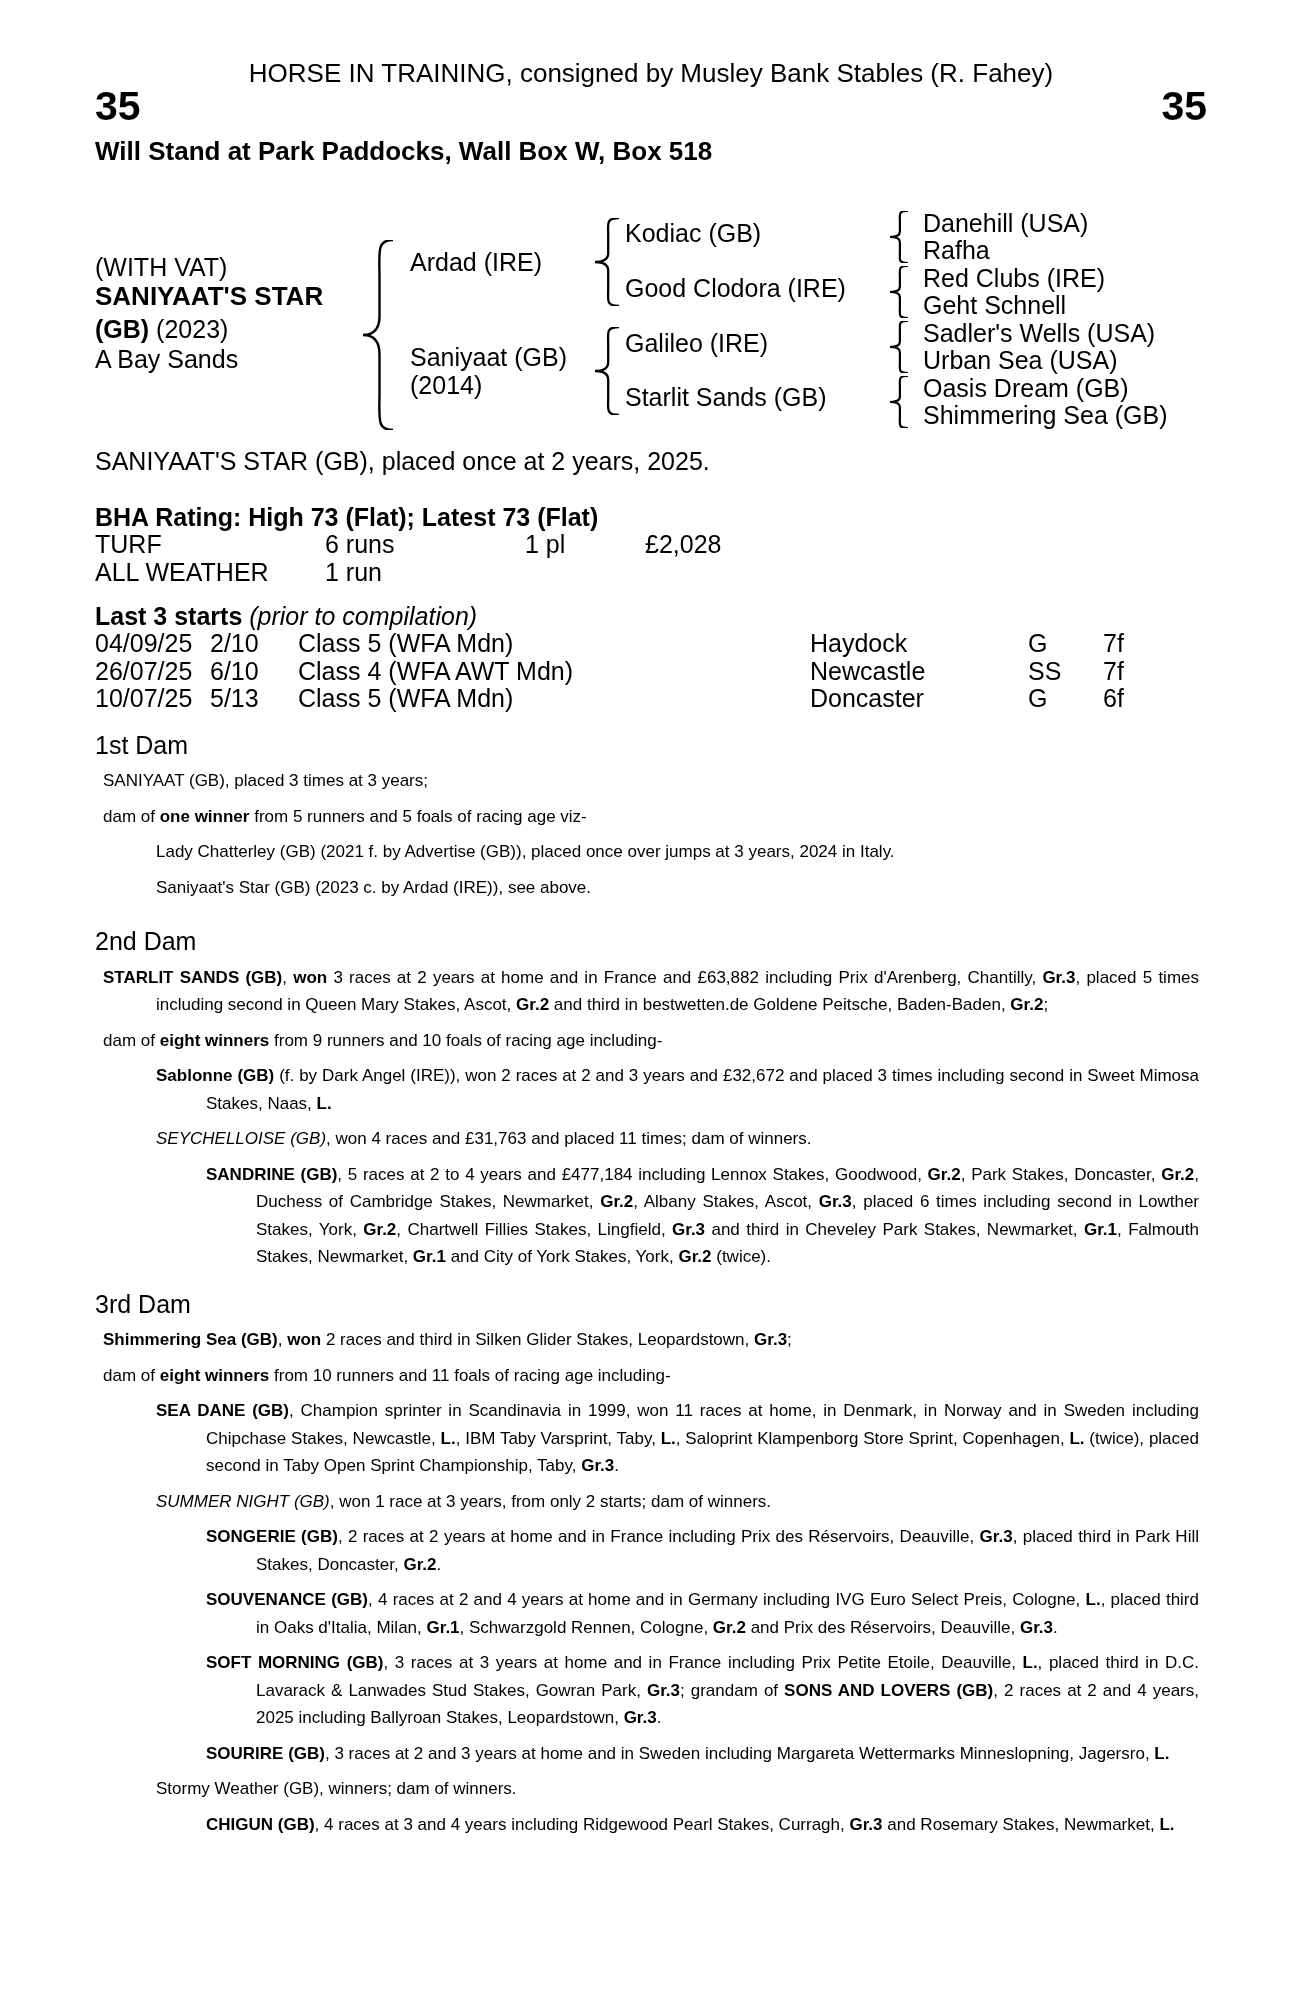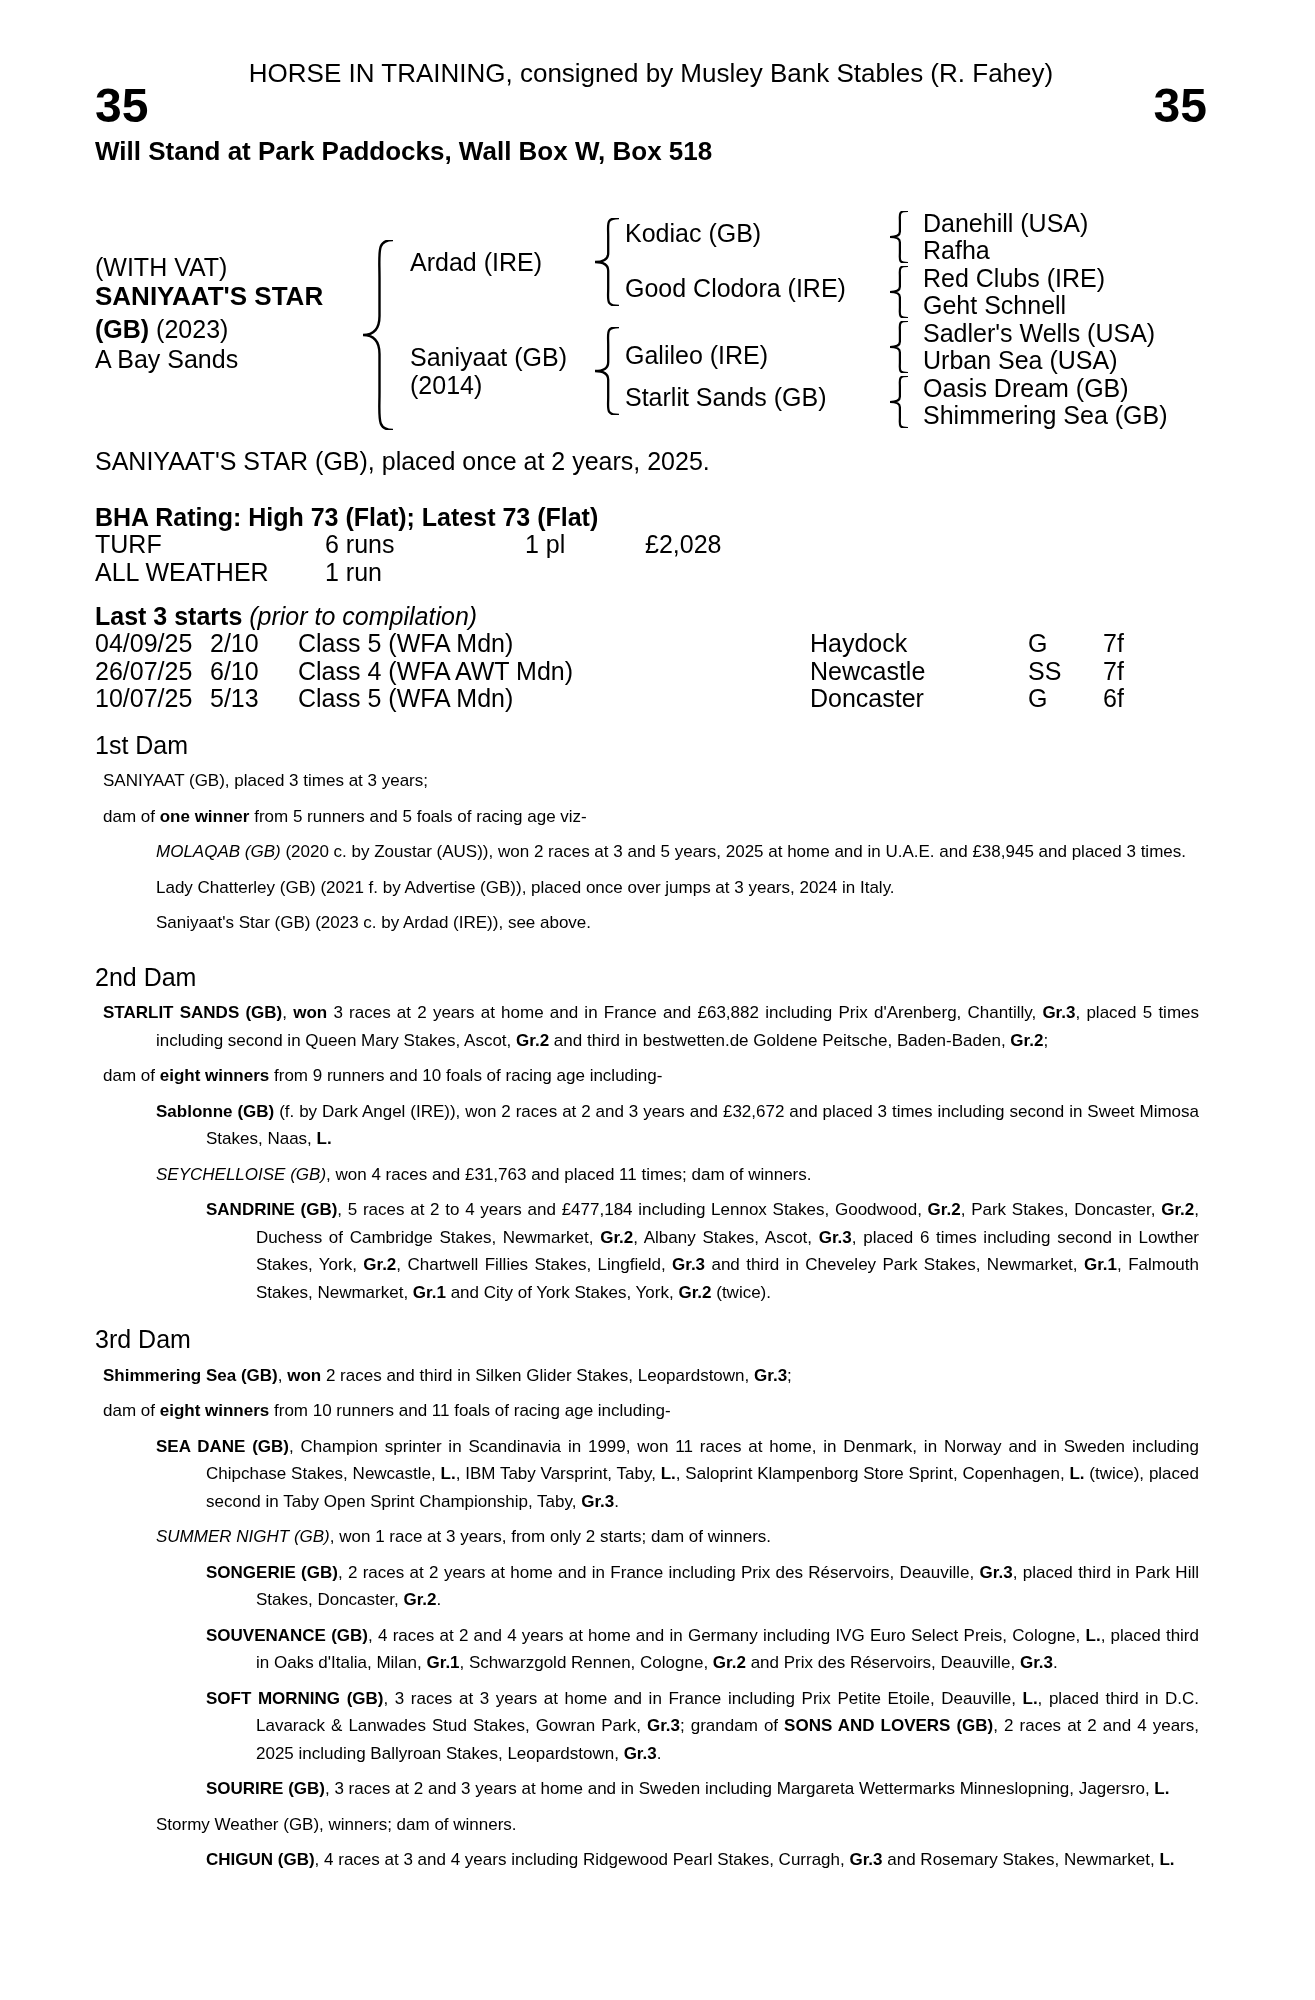--- a/index.html
+++ b/index.html
@@ -10,21 +10,21 @@
     -webkit-font-smoothing:antialiased;
   }
   .page{
     box-sizing:border-box;
     width:1315px;height:2000px;
     padding:58px 108px 0 95px;
   }
   
   .consignor{font-size:26px;text-align:center;line-height:30px;}
   .lot-row{display:flex;justify-content:space-between;margin-top:-6px;}
-  .lot-num{font-weight:bold;font-size:48px;line-height:48px;}
+  .lot-num{font-weight:bold;font-size:41px;line-height:48px;}
   .stand-line{font-weight:bold;font-size:26px;margin-top:6px;line-height:30px;}
   
   .pedigree{position:relative;height:245px;margin-top:28px;font-size:25px;}
   .pedigree .abs{position:absolute;white-space:nowrap;line-height:27px;}
   .ped-name{font-weight:bold;font-size:26px;}
   .brace{position:absolute;}
   .brace svg{display:block;width:100%;height:100%;}
   
   .race-summary{font-size:25px;margin-top:9px;line-height:27px;}
   .bha-heading{font-weight:bold;font-size:25px;margin-top:29px;line-height:27px;}
@@ -91,21 +91,21 @@
         </svg>
     </div>
     <div class="brace" style="left:500px;top:133px;width:24px;height:88px;">
       <svg viewBox="0 0 20 100" preserveAspectRatio="none">
           <path d="M20,0 C9,0 11,6 11,20 L11,40 C11,47 7,50 0,50 C7,50 11,53 11,60 L11,80 C11,94 9,100 20,100" fill="none" stroke="#000" stroke-width="2.3" vector-effect="non-scaling-stroke"></path>
         </svg>
     </div>
 
     <div class="abs" style="left:530px;top:26px;">Kodiac (GB)</div>
     <div class="abs" style="left:530px;top:81px;">Good Clodora (IRE)</div>
-    <div class="abs" style="left:530px;top:148px;">Galileo (IRE)</div>
+    <div class="abs" style="left:530px;top:136px;">Galileo (IRE)</div>
     <div class="abs" style="left:530px;top:190px;">Starlit Sands (GB)</div>
 
     <div class="brace" style="left:795px;top:17px;width:18px;height:52px;">
       <svg viewBox="0 0 20 100" preserveAspectRatio="none">
           <path d="M20,0 C9,0 11,6 11,20 L11,40 C11,47 7,50 0,50 C7,50 11,53 11,60 L11,80 C11,94 9,100 20,100" fill="none" stroke="#000" stroke-width="2.2" vector-effect="non-scaling-stroke"></path>
         </svg>
     </div>
     <div class="brace" style="left:795px;top:72px;width:18px;height:52px;">
       <svg viewBox="0 0 20 100" preserveAspectRatio="none">
           <path d="M20,0 C9,0 11,6 11,20 L11,40 C11,47 7,50 0,50 C7,50 11,53 11,60 L11,80 C11,94 9,100 20,100" fill="none" stroke="#000" stroke-width="2.2" vector-effect="non-scaling-stroke"></path>
@@ -155,21 +155,20 @@
     <span class="d">26/07/25</span><span class="p">6/10</span><span class="r">Class 4 (WFA AWT Mdn)</span><span class="v">Newcastle</span><span class="g">SS</span><span class="f">7f</span>
   </div>
   <div class="race-row">
     <span class="d">10/07/25</span><span class="p">5/13</span><span class="r">Class 5 (WFA Mdn)</span><span class="v">Doncaster</span><span class="g">G</span><span class="f">6f</span>
   </div>
 
   <div class="section s1">
     <h3>1st Dam</h3>
     <p class="p0"><span>SANIYAAT (GB), placed 3 times at 3 years;</span></p>
     <p class="p0"><span>dam of </span><span class="b">one winner</span><span> from 5 runners and 5 foals of racing age viz-</span></p>
-    <p class="p1h"><span class="i">MOLAQAB (GB)</span><span> (2020 c. by Zoustar (AUS)), won 2 races at 3 and 5 years, 2025 at home and in U.A.E. and £38,945 and placed 3 times.</span></p>
     <p class="p1h"><span>Lady Chatterley (GB) (2021 f. by Advertise (GB)), placed once over jumps at 3 years, 2024 in Italy.</span></p>
     <p class="p1h"><span>Saniyaat's Star (GB) (2023 c. by Ardad (IRE)), see above.</span></p>
   </div>
 
   <div class="section s2">
     <h3>2nd Dam</h3>
     <p class="p0h"><span class="b">STARLIT SANDS (GB)</span><span>, </span><span class="b">won</span><span> 3 races at 2 years at home and in France and £63,882 including Prix d'Arenberg, Chantilly, </span><span class="b">Gr.3</span><span>, placed 5 times including second in Queen Mary Stakes, Ascot, </span><span class="b">Gr.2</span><span> and third in bestwetten.de Goldene Peitsche, Baden-Baden, </span><span class="b">Gr.2</span><span>;</span></p>
     <p class="p0"><span>dam of </span><span class="b">eight winners</span><span> from 9 runners and 10 foals of racing age including-</span></p>
     <p class="p1h"><span class="b">Sablonne (GB)</span><span> (f. by Dark Angel (IRE)), won 2 races at 2 and 3 years and £32,672 and placed 3 times including second in Sweet Mimosa Stakes, Naas, </span><span class="b">L.</span></p>
     <p class="p1h"><span class="i">SEYCHELLOISE (GB)</span><span>, won 4 races and £31,763 and placed 11 times; dam of winners.</span></p>

